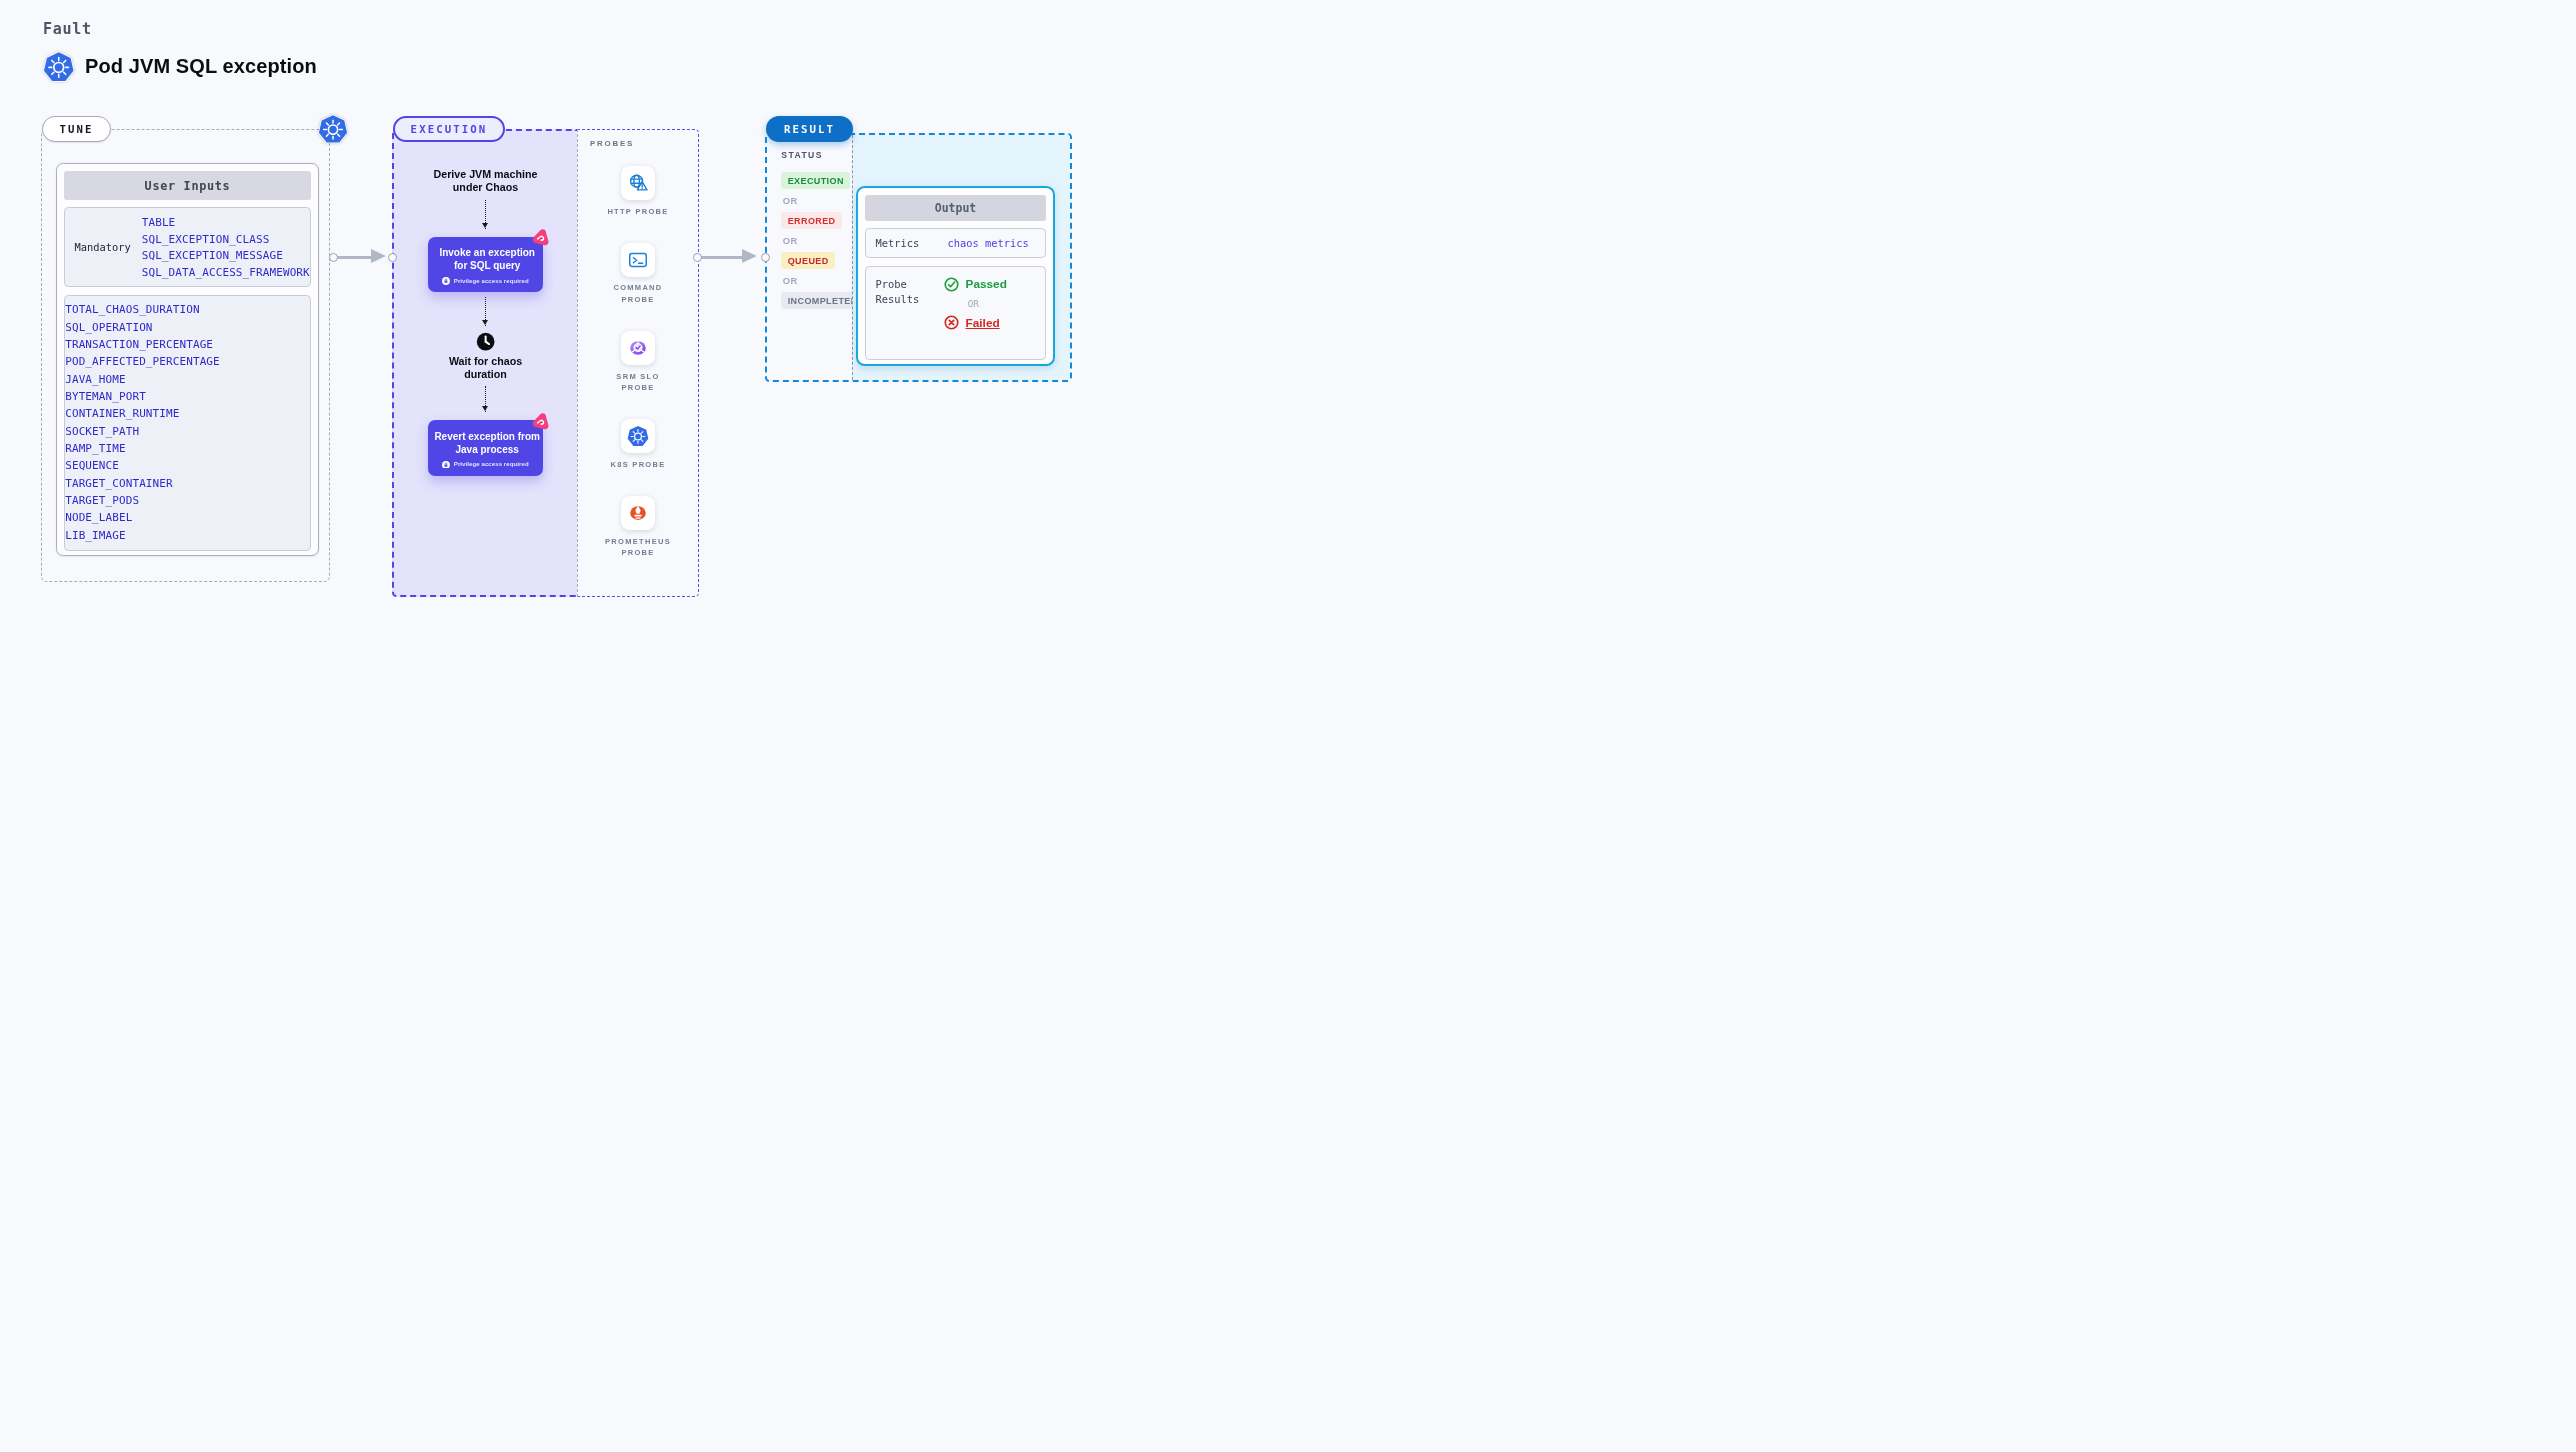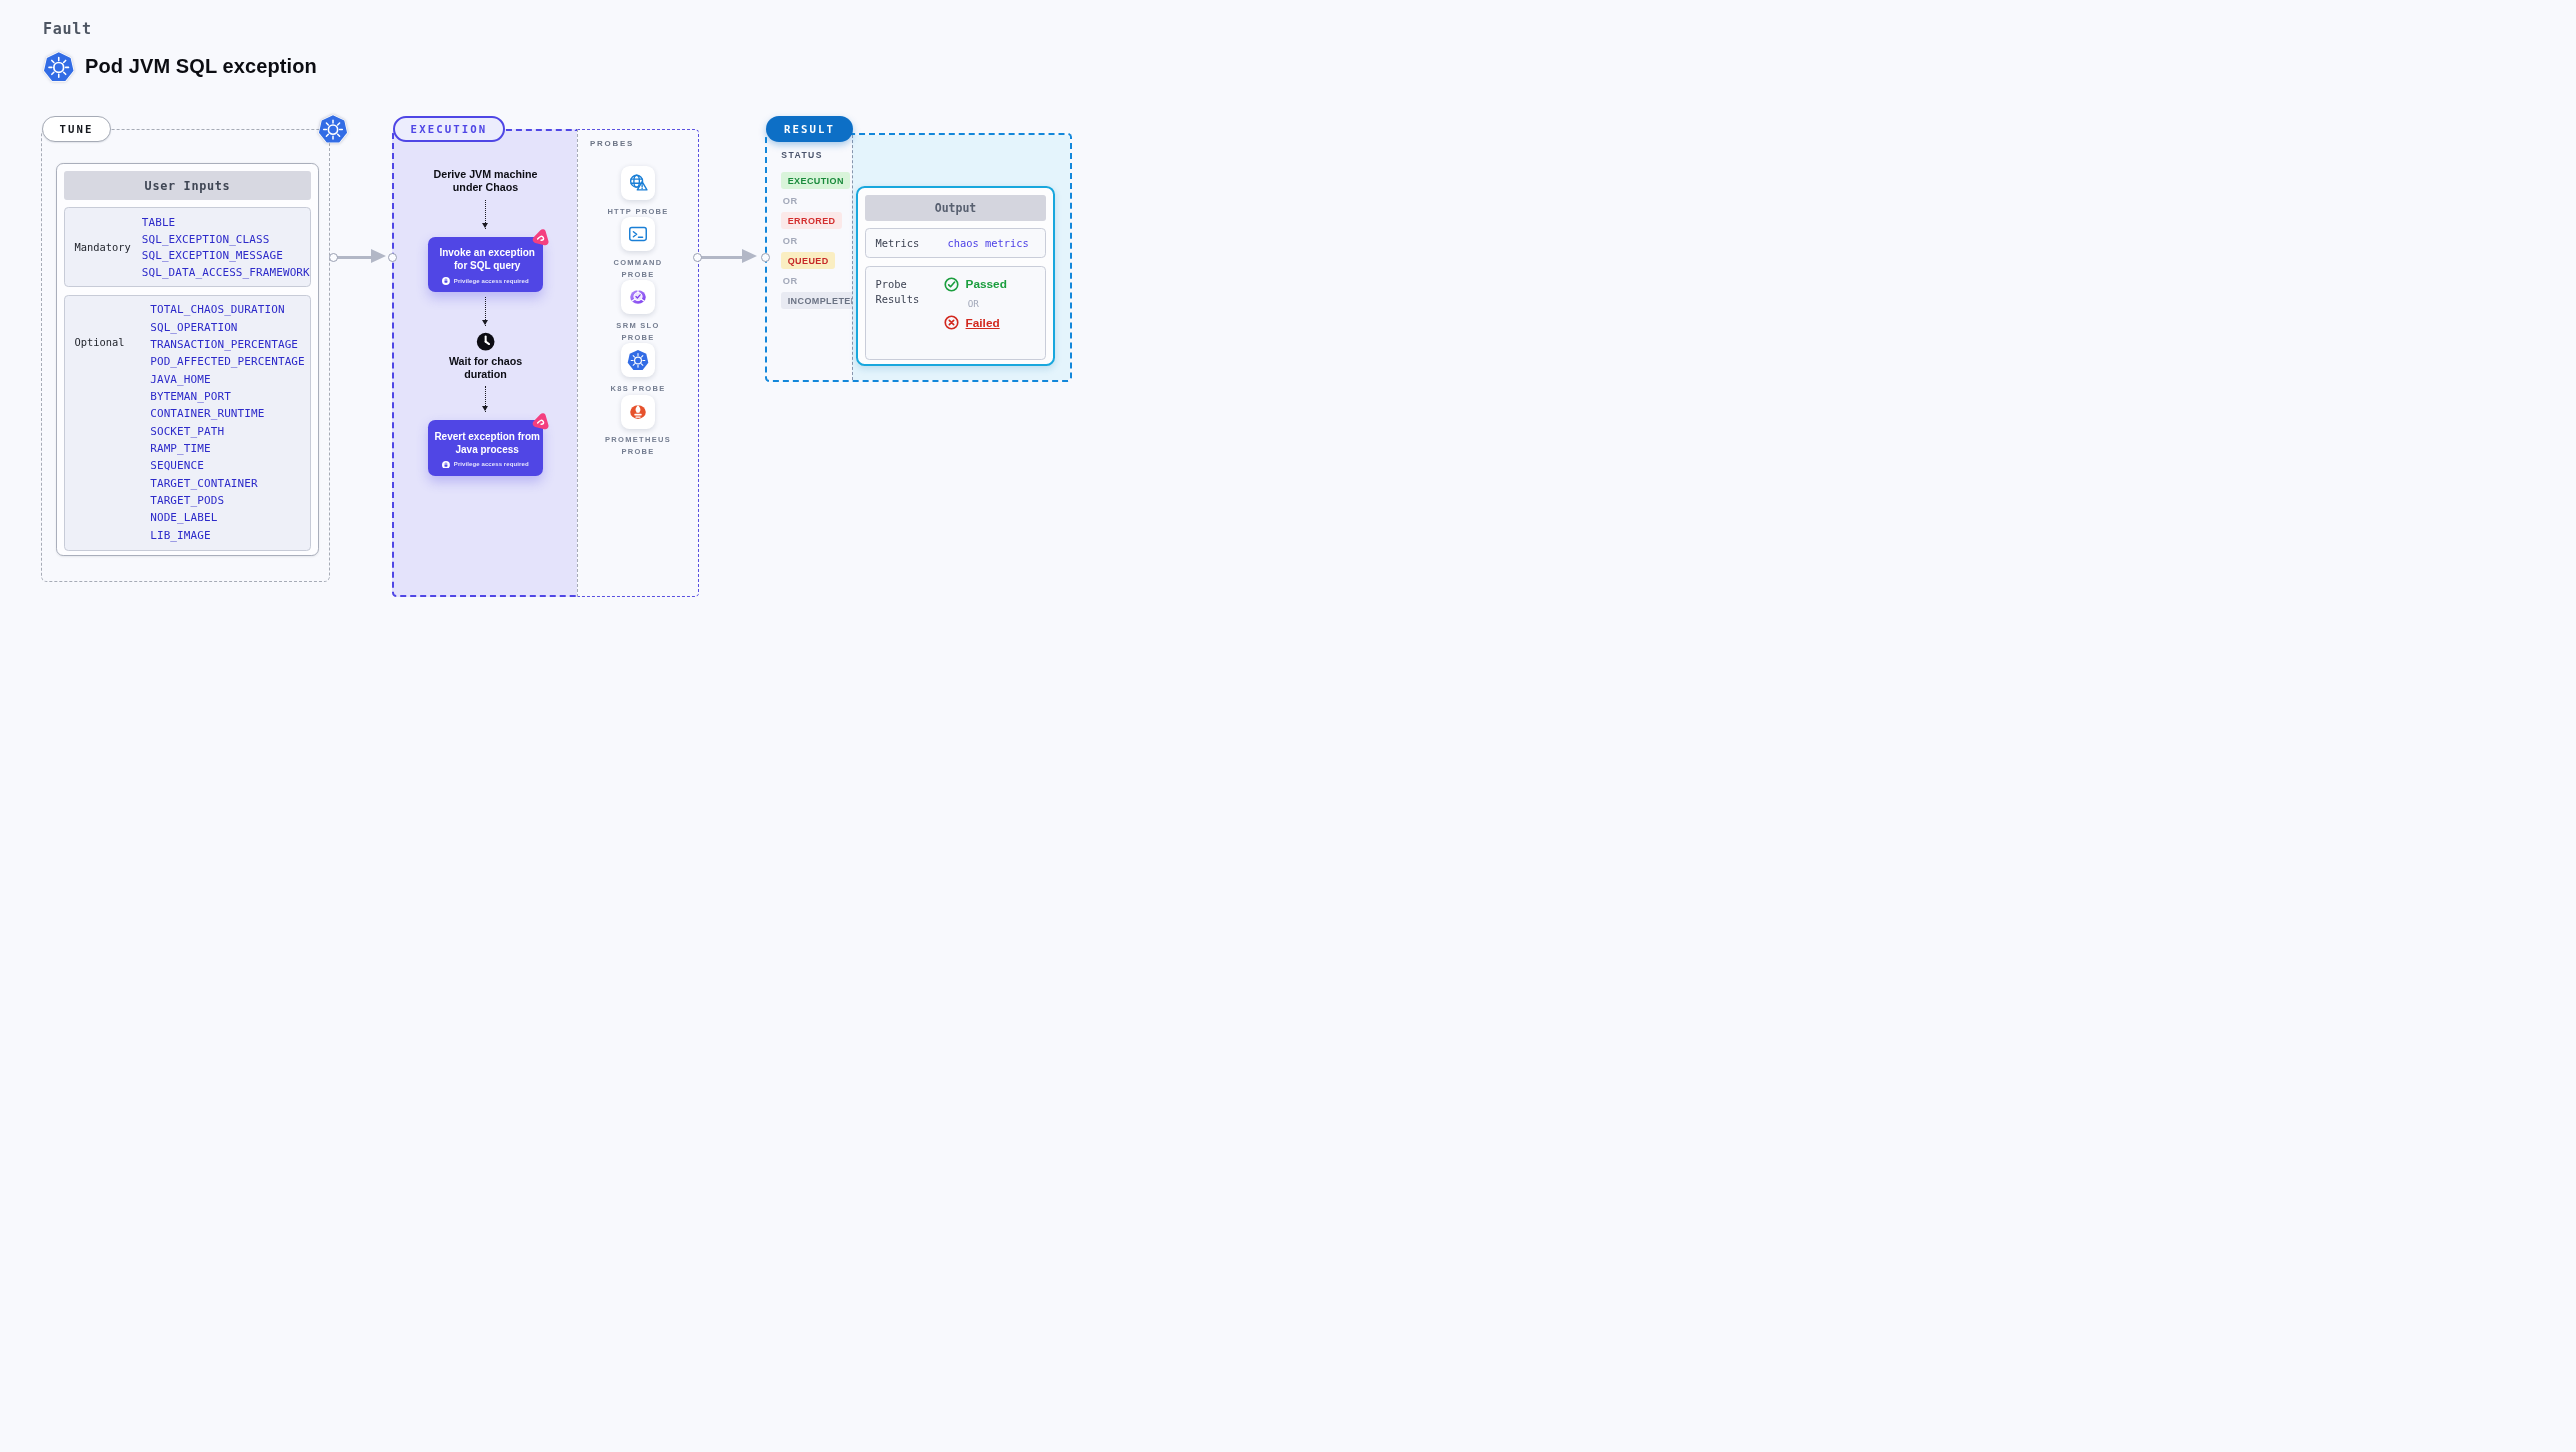--- a/index.html
+++ b/index.html
@@ -71,21 +71,21 @@
         font-size:6px;font-weight:600;letter-spacing:0.1px;}
   .priv svg{width:7.9px;height:7.9px;}
   .litmus{position:absolute;top:-9.3px;right:-8.6px;width:19.3px;height:19.3px;}
   .clock{width:19.3px;height:19.3px;margin-top:1.4px;}
 
   
   .probes-panel{left:577px;top:129px;width:122px;height:468px;border:1.4px dashed #5a50e0;
                 border-left:1.4px dashed #a6abb6;border-radius:0 4.3px 4.3px 0;box-sizing:border-box;}
   .probes-heading{position:absolute;top:9.3px;left:12px;font-size:7.9px;font-weight:800;letter-spacing:1.8px;color:#6c7485;}
   .probes-flow{position:absolute;inset:0;display:flex;flex-direction:column;align-items:center;
-               padding:36px 0 37px;box-sizing:border-box;}
+               justify-content:space-between;padding:36px 0 37px;box-sizing:border-box;}
   .probe-item{display:flex;flex-direction:column;align-items:center;gap:5.7px;}
   .probe-tile{width:34px;height:34px;background:#fff;border-radius:8.6px;display:flex;align-items:center;
               justify-content:center;box-shadow:0 1.4px 5px rgba(30,40,70,.14);}
   .probe-tile svg{width:22px;height:22px;}
   .probe-label{font-size:7.5px;font-weight:700;letter-spacing:1.3px;color:#747d90;text-align:center;
                line-height:1.55;width:69px;}
 
   
   .result-box{left:765px;top:133px;width:307px;height:249px;border:2.1px dashed #1387da;border-radius:4.3px;
               display:flex;box-sizing:border-box;}
@@ -210,21 +210,20 @@
       <div class="ulabel mono">Mandatory</div>
       <div class="uitems">
         <div class="uitem mono">TABLE</div>
         <div class="uitem mono">SQL_EXCEPTION_CLASS</div>
         <div class="uitem mono">SQL_EXCEPTION_MESSAGE</div>
         <div class="uitem mono">SQL_DATA_ACCESS_FRAMEWORK</div>
       </div>
     </div>
 
     <div class="ugroup optional">
-      <div class="ulabel mono">Optional</div>
       <div class="uitems">
         <div class="uitem mono">TOTAL_CHAOS_DURATION</div>
         <div class="uitem mono">SQL_OPERATION</div>
         <div class="uitem mono">TRANSACTION_PERCENTAGE</div>
         <div class="uitem mono">POD_AFFECTED_PERCENTAGE</div>
         <div class="uitem mono">JAVA_HOME</div>
         <div class="uitem mono">BYTEMAN_PORT</div>
         <div class="uitem mono">CONTAINER_RUNTIME</div>
         <div class="uitem mono">SOCKET_PATH</div>
         <div class="uitem mono">RAMP_TIME</div>

